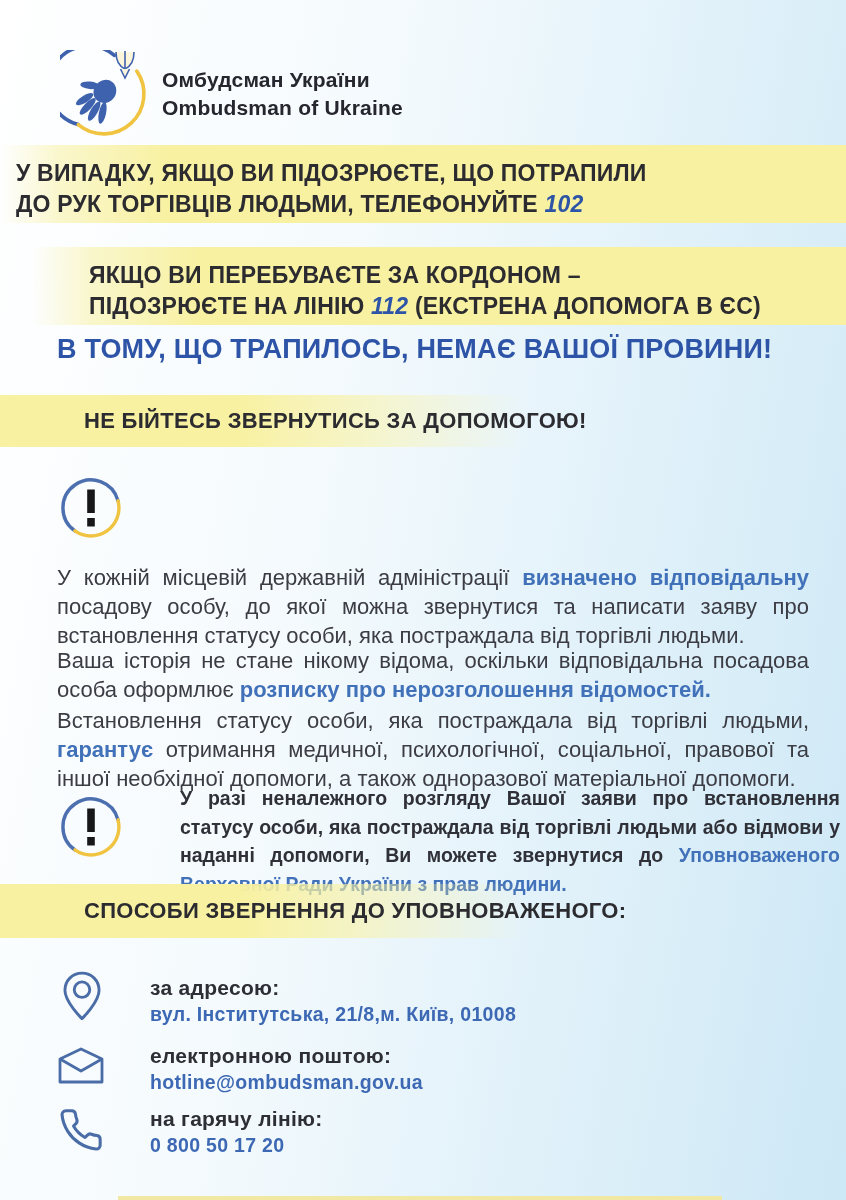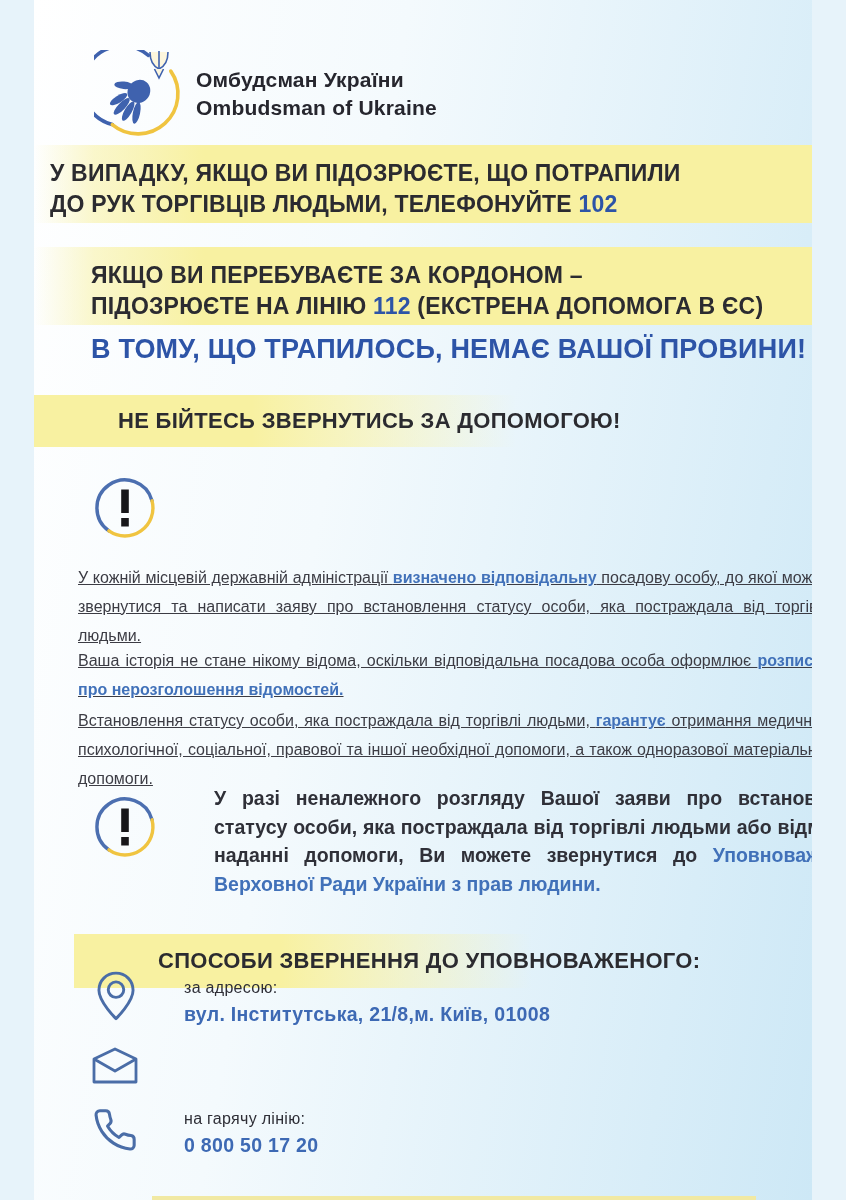--- a/index.html
+++ b/index.html
@@ -1,42 +1,42 @@
 <!DOCTYPE html>
 <html><head>
 <meta charset="utf-8">
 <style>
   html,body{margin:0;padding:0;}
   body{background:#e7f3fa;font-family:"Liberation Sans", sans-serif;}
   .page{
-    position:relative;width:778px;height:1200px;margin:0 auto;overflow:hidden;
+    position:relative;width:846px;height:1200px;margin:0 auto;overflow:hidden;
     background:linear-gradient(100deg,#ffffff 0%,#f4fafd 38%,#cde8f6 100%);
   }
   
   .logo{position:absolute;left:60px;top:50px;display:flex;align-items:center;gap:14px;}
   .logo-text{font-weight:700;font-size:21px;line-height:28px;color:#26262e;letter-spacing:.2px;}
   
   .band{position:absolute;left:0;right:0;box-sizing:border-box;color:#2b2b30;font-weight:700;}
   .band-fade-left{background:linear-gradient(to right,rgba(248,241,161,0) 0px,rgba(248,241,161,.55) 60px,#f8f1a1 170px,#f8f1a1 100%);}
   .band-fade-right{background:linear-gradient(to right,#f8f1a1 0%,#f8f1a1 28%,rgba(248,241,161,0) 62%);}
   .band-big{padding:13px 20px 0 57px;font-size:23px;line-height:31px;letter-spacing:.2px;}
   .band-single{padding-left:84px;font-size:22px;letter-spacing:.3px;display:flex;align-items:center;}
-  .num{color:#2d54a7;}
+  .num{color:#2d54a7;font-style:italic;}
   
   .h-blue{position:absolute;left:57px;color:#2d54a7;font-weight:700;font-size:27px;letter-spacing:.2px;}
   
   .alert-icon{position:absolute;}
   .alert-text{position:absolute;left:148px;width:660px;font-weight:700;font-size:19.5px;line-height:28.5px;color:#2f3038;text-align:justify;}
   
-  .para{position:absolute;left:44px;width:752px;font-size:16px;line-height:29px;color:#3c3c44;text-align:justify;text-decoration:underline;}
+  .para{position:absolute;left:57px;width:752px;font-size:22px;line-height:29px;color:#3c3c44;text-align:justify;}
   .hl{color:#4171b9;font-weight:700;}
   
   .contact-icon{position:absolute;left:58px;}
   .contact-text{position:absolute;left:150px;}
-  .contact-label{font-weight:400;font-size:16px;line-height:27px;color:#2e2e36;letter-spacing:.3px;}
+  .contact-label{font-weight:700;font-size:21px;line-height:27px;color:#2e2e36;letter-spacing:.3px;}
   .contact-value{font-weight:700;font-size:19.5px;line-height:27px;color:#3d69b4;letter-spacing:.3px;}
   .bottom-bar{position:absolute;left:118px;bottom:0;width:604px;height:4px;background:#f1e9a3;}
   svg{display:block;}
 </style>
 </head>
 <body>
 
 <div class="page">
 
   <div class="logo">
@@ -65,21 +65,21 @@
     </div>
   </div>
 
   <div class="band band-fade-left band-big" style="top:145px;height:78px;padding-left:16px;">
     <div><span>У ВИПАДКУ, ЯКЩО ВИ ПІДОЗРЮЄТЕ, ЩО ПОТРАПИЛИ</span></div>
     <div>
       <span>ДО РУК ТОРГІВЦІВ ЛЮДЬМИ, ТЕЛЕФОНУЙТЕ </span><span class="num">102</span>
     </div>
   </div>
 
-  <div class="band band-fade-left band-big" style="top:247px;height:78px;">
+  <div class="band band-fade-left band-big" style="top:247px;height:78px;margin-left:32px;">
     <div><span>ЯКЩО ВИ ПЕРЕБУВАЄТЕ ЗА КОРДОНОМ –</span></div>
     <div>
       <span>ПІДОЗРЮЄТЕ НА ЛІНІЮ </span><span class="num">112</span><span> (ЕКСТРЕНА ДОПОМОГА В ЄС)</span>
     </div>
   </div>
 
   <div class="h-blue" style="top:334px;">В ТОМУ, ЩО ТРАПИЛОСЬ, НЕМАЄ ВАШОЇ ПРОВИНИ!</div>
 
   <div class="band band-fade-right band-single" style="top:395px;height:52px;">
     <span>НЕ БІЙТЕСЬ ЗВЕРНУТИСЬ ЗА ДОПОМОГОЮ!</span>
@@ -111,41 +111,45 @@
       <path d="M59 24.8 A28 28 0 1 0 15.9 54.9" fill="none" stroke="#4c6fb0" stroke-width="3.4" stroke-linecap="round"></path>
       <path d="M15.9 54.9 A28 28 0 0 0 59 24.8" fill="none" stroke="#f0c440" stroke-width="3.4" stroke-linecap="round"></path>
       <rect x="28.2" y="13.5" width="7.6" height="23.5" fill="#17171a"></rect>
       <rect x="28.2" y="42" width="7.6" height="8.5" fill="#17171a"></rect>
     </svg>
   </div>
   <div class="alert-text" style="top:784px;margin-left:32px;">
     <span>У разі неналежного розгляду Вашої заяви про встановлення статусу особи, яка постраждала від торгівлі людьми або відмови у наданні допомоги, Ви можете звернутися до </span><span class="hl">Уповноваженого Верховної Ради України з прав людини.</span>
   </div>
 
-  <div class="band band-fade-right band-single" style="top:934px;height:54px;margin-left:40px;">
+  <div class="band band-fade-right band-single" style="top:884px;height:54px;">
     <span>СПОСОБИ ЗВЕРНЕННЯ ДО УПОВНОВАЖЕНОГО:</span>
   </div>
 
   <div class="contact-icon" style="top:970px;">
     <svg width="48" height="60" viewBox="0 0 46 58" fill="none" stroke="#4a6da7" stroke-width="2.8" stroke-linejoin="round">
       <path d="M23 3 C13.6 3 6.5 10.4 6.5 19.6 C6.5 31 23 47 23 47 C23 47 39.5 31 39.5 19.6 C39.5 10.4 32.4 3 23 3 Z"></path>
       <circle cx="23" cy="19" r="7.5"></circle>
     </svg>
   </div>
   <div class="contact-text" style="top:974px;">
     <div class="contact-label">за адресою:</div>
     <div class="contact-value">вул. Інститутська, 21/8,м. Київ, 01008</div>
   </div>
 
   <div class="contact-icon" style="top:1046px;left:56px;">
     <svg width="50" height="40" viewBox="0 0 50 40" fill="none" stroke="#4a6da7" stroke-width="2.8" stroke-linejoin="round">
       <path d="M4 13 L25 3 L46 13 V36 H4 Z"></path>
       <path d="M4 13 L25 25 L46 13"></path>
     </svg>
   </div>
+  <div class="contact-text" style="top:1042px;">
+    <div class="contact-label">електронною поштою:</div>
+    <div class="contact-value">hotline@ombudsman.gov.ua</div>
+  </div>
 
   <div class="contact-icon" style="top:1107px;">
     <svg width="46" height="46" viewBox="0 0 24 24" fill="none" stroke="#4a6da7" stroke-width="1.6" stroke-linecap="round" stroke-linejoin="round">
       <path d="M22 16.92v3a2 2 0 0 1-2.18 2 19.79 19.79 0 0 1-8.63-3.07 19.5 19.5 0 0 1-6-6 19.79 19.79 0 0 1-3.07-8.67A2 2 0 0 1 4.11 2h3a2 2 0 0 1 2 1.72 12.84 12.84 0 0 0 .7 2.81 2 2 0 0 1-.45 2.11L8.09 9.91a16 16 0 0 0 6 6l1.27-1.27a2 2 0 0 1 2.11-.45 12.84 12.84 0 0 0 2.81.7A2 2 0 0 1 22 16.92z"></path>
     </svg>
   </div>
   <div class="contact-text" style="top:1105px;">
     <div class="contact-label">на гарячу лінію:</div>
     <div class="contact-value">0 800 50 17 20</div>
   </div>

